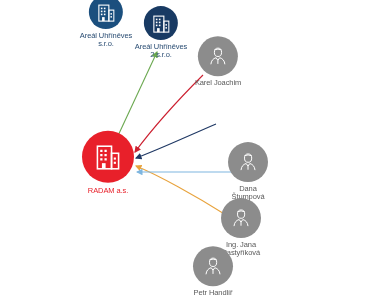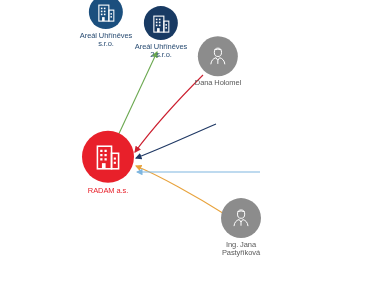--- a/index.html
+++ b/index.html
@@ -177,32 +177,54 @@
 
   <div class="node person-node" style="left:218px; top:62px;">
     <div class="node-circle">
       <svg class="icon-svg" width="22" height="22" viewBox="0 0 22 22">
         <path d="M7.5,7 a3.6,4.2 0 0 1 7.2,0 a3.6,4.2 0 0 1 -7.2,0 z" fill="none" stroke="#ffffff" stroke-width="1"></path>
         <path d="M7.6,4.6 q3.5,-1.6 6.9,0" fill="none" stroke="#ffffff" stroke-width="1"></path>
         <path d="M4,19 q0.6,-5.4 5.2,-6.6 L11,15 l1.8,-2.6 q4.6,1.2 5.2,6.6" fill="none" stroke="#ffffff" stroke-width="1"></path>
         <path d="M11,15 L11,18.6" fill="none" stroke="#ffffff" stroke-width="1"></path>
       </svg>
     </div>
-    <div class="node-label">Dana Holomel</div>
-  </div>
-
-
+    <div class="node-label">Karel Joachim</div>
+  </div>
+
+
+  <div class="node person-node" style="left:248px; top:172px;">
+    <div class="node-circle">
+      <svg class="icon-svg" width="22" height="22" viewBox="0 0 22 22">
+        <path d="M7.5,7 a3.6,4.2 0 0 1 7.2,0 a3.6,4.2 0 0 1 -7.2,0 z" fill="none" stroke="#ffffff" stroke-width="1"></path>
+        <path d="M7.6,4.6 q3.5,-1.6 6.9,0" fill="none" stroke="#ffffff" stroke-width="1"></path>
+        <path d="M4,19 q0.6,-5.4 5.2,-6.6 L11,15 l1.8,-2.6 q4.6,1.2 5.2,6.6" fill="none" stroke="#ffffff" stroke-width="1"></path>
+        <path d="M11,15 L11,18.6" fill="none" stroke="#ffffff" stroke-width="1"></path>
+      </svg>
+    </div>
+    <div class="node-label">Dana Štumpová</div>
+  </div>
 
   <div class="node person-node" style="left:241px; top:228px;justify-content:space-between;">
     <div class="node-circle">
       <svg class="icon-svg" width="22" height="22" viewBox="0 0 22 22">
         <path d="M7.5,7 a3.6,4.2 0 0 1 7.2,0 a3.6,4.2 0 0 1 -7.2,0 z" fill="none" stroke="#ffffff" stroke-width="1"></path>
         <path d="M7.6,4.6 q3.5,-1.6 6.9,0" fill="none" stroke="#ffffff" stroke-width="1"></path>
         <path d="M4,19 q0.6,-5.4 5.2,-6.6 L11,15 l1.8,-2.6 q4.6,1.2 5.2,6.6" fill="none" stroke="#ffffff" stroke-width="1"></path>
         <path d="M11,15 L11,18.6" fill="none" stroke="#ffffff" stroke-width="1"></path>
       </svg>
     </div>
     <div class="node-label">Ing. Jana
 Pastyříková</div>
   </div>
 
+  <div class="node person-node" style="left:213px; top:272px;">
+    <div class="node-circle">
+      <svg class="icon-svg" width="22" height="22" viewBox="0 0 22 22">
+        <path d="M7.5,7 a3.6,4.2 0 0 1 7.2,0 a3.6,4.2 0 0 1 -7.2,0 z" fill="none" stroke="#ffffff" stroke-width="1"></path>
+        <path d="M7.6,4.6 q3.5,-1.6 6.9,0" fill="none" stroke="#ffffff" stroke-width="1"></path>
+        <path d="M4,19 q0.6,-5.4 5.2,-6.6 L11,15 l1.8,-2.6 q4.6,1.2 5.2,6.6" fill="none" stroke="#ffffff" stroke-width="1"></path>
+        <path d="M11,15 L11,18.6" fill="none" stroke="#ffffff" stroke-width="1"></path>
+      </svg>
+    </div>
+    <div class="node-label">Petr Handlíř</div>
+  </div>
 
 </div>
 
 </body></html>

